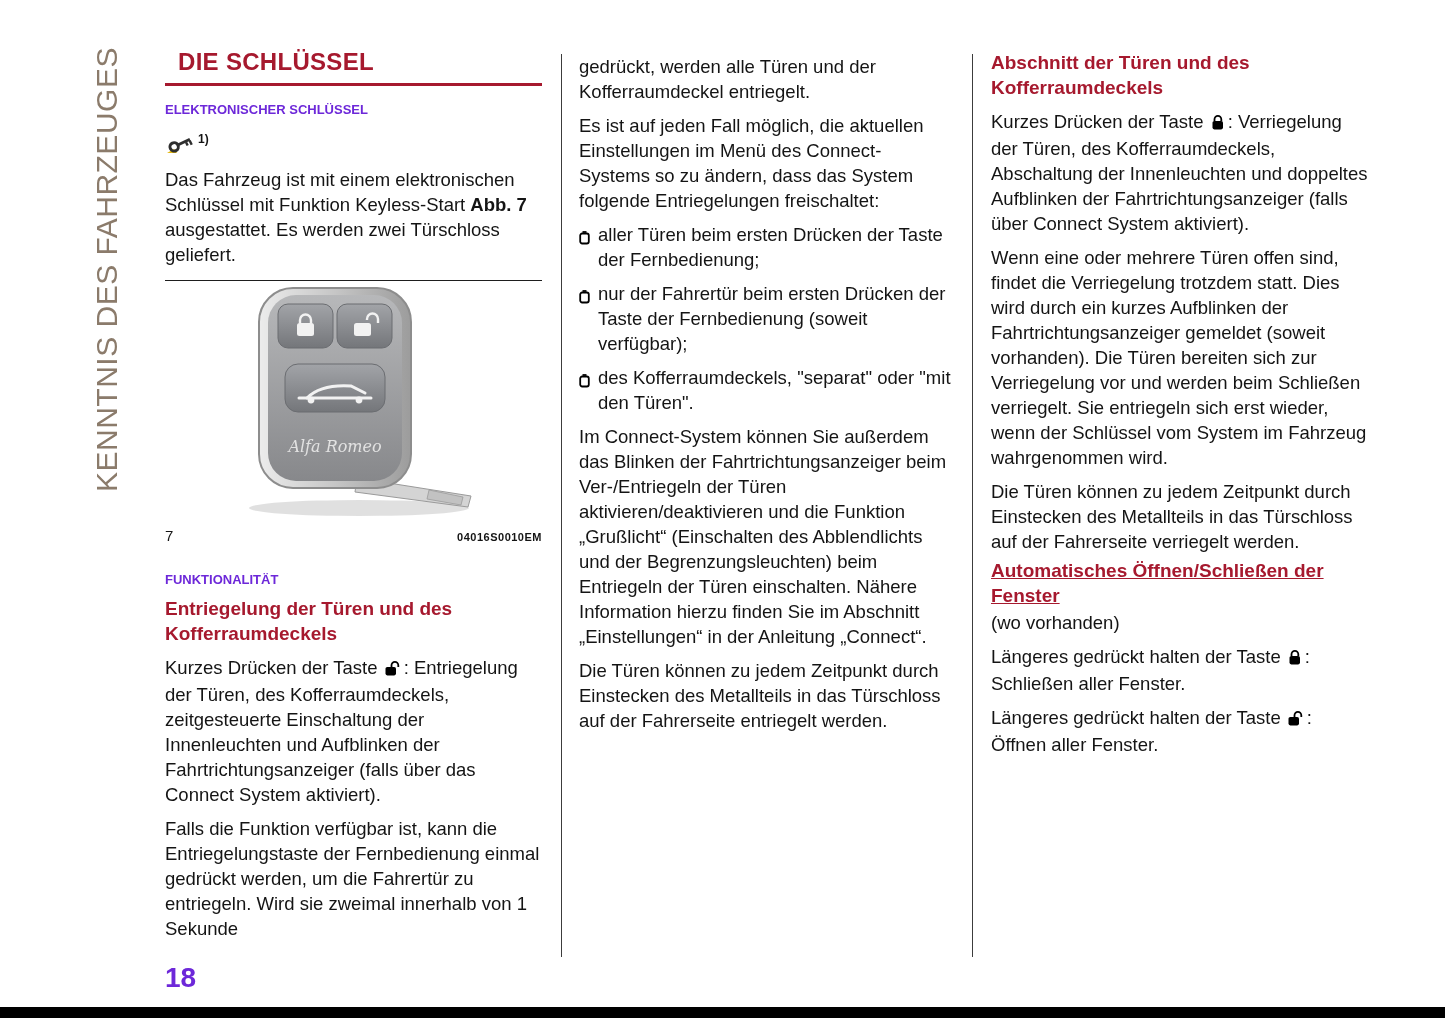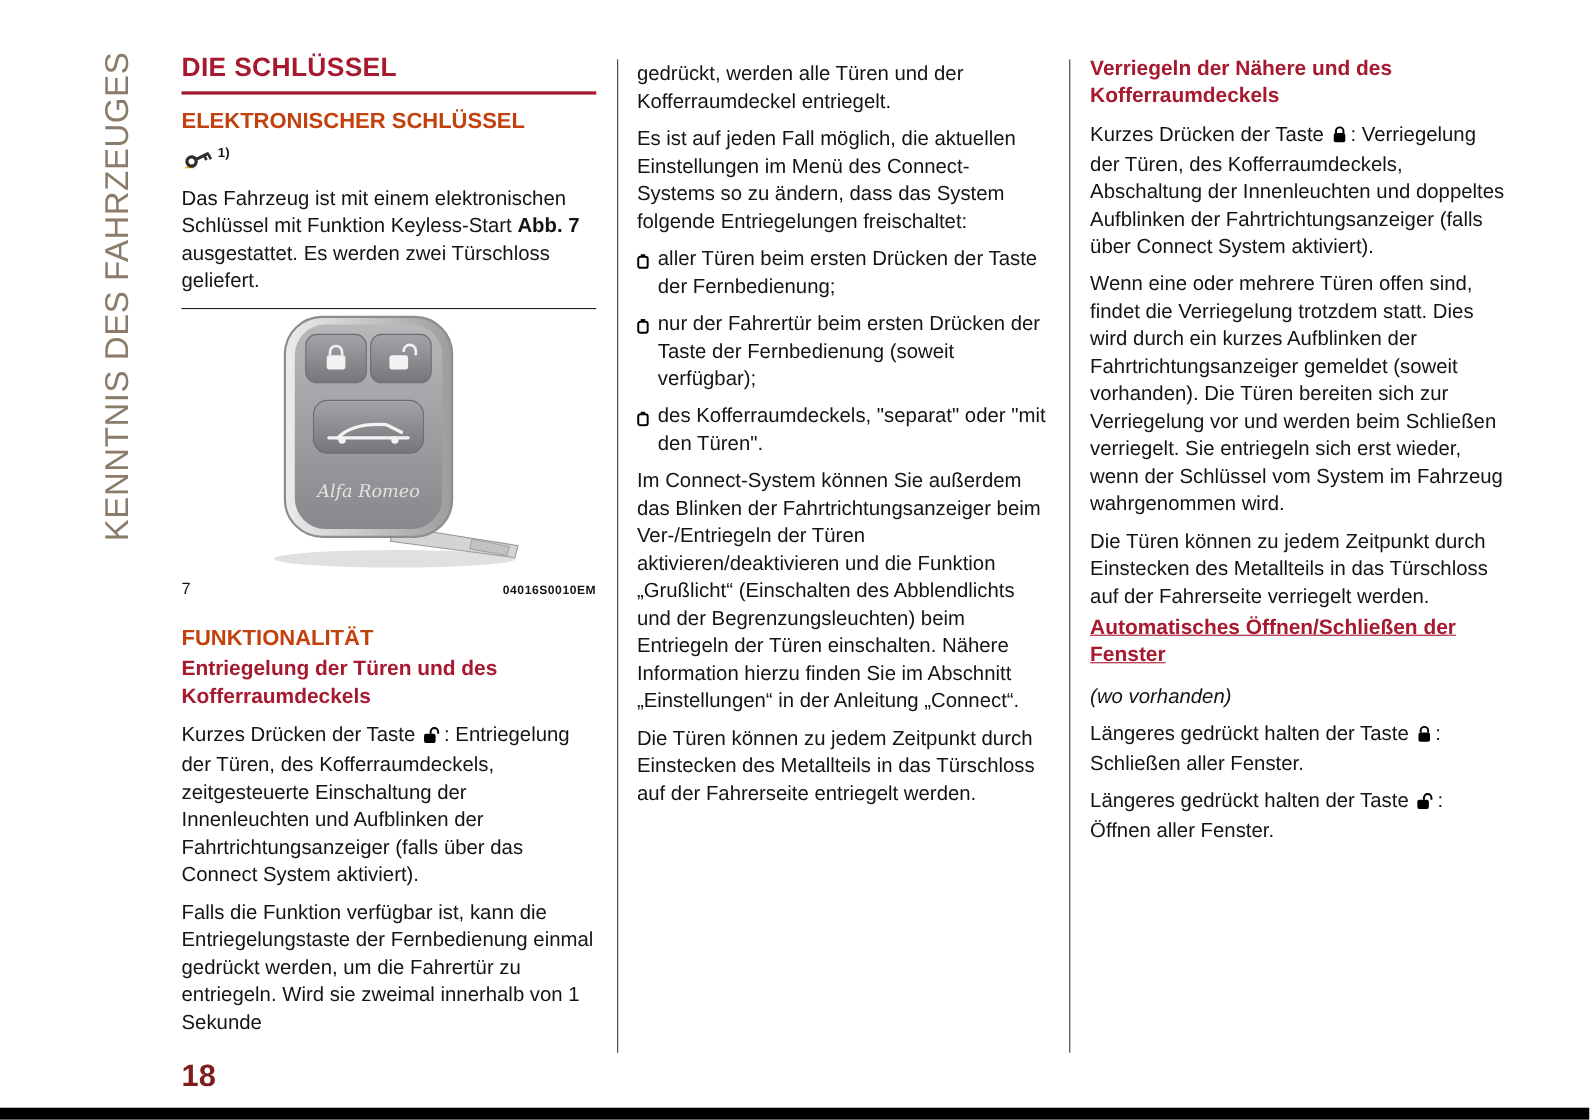--- a/index.html
+++ b/index.html
@@ -25,23 +25,23 @@
   
   .divider { position:absolute; top:54px; width:1px; height:903px; background:#3c3c3c; }
   .d1 { left:561px; } .d2 { left:972px; }
 
   
   .col { position:absolute; font-size:18.5px; line-height:25px; color:#141414; }
   .col1 { left:165px; top:48px; width:377px; }
   .col2 { left:579px; top:50px; width:372px; }
   .col3 { left:991px; top:50px; width:380px; }
 
-  h1.title { font-size:24px; color:#a6192e; letter-spacing:0.3px; line-height:28px; }
+  h1.title { font-size:24px; color:#a6192e; letter-spacing:0.3px; line-height:28px;margin-left:13px; }
   .title-rule { height:3px; background:#a6192e; margin:7px 0 12px 0; }
-  h2.redcaps { font-size:20px; color:#c2410c; line-height:24px; }
+  h2.redcaps { font-size:13px; color:#6d28d9; line-height:24px; }
   h3.redsub { font-size:19px; font-weight:bold; color:#a6192e; line-height:25px; margin-top:4px; }
   .mt14 { margin-top:14px;text-decoration:underline; }
   .mt26 { margin-top:18px; }
 
   p.body { margin-top:9px; }
   p.body.first { margin-top:4px; }
 
   .icon-row { margin-top:10px; display:flex; align-items:flex-start; gap:3px; height:26px; }
   .icon-row sup { font-size:12px; font-weight:bold; line-height:12px; margin-top:1px; }
 
@@ -51,21 +51,21 @@
   .caption .fig-num { font-size:15px; }
   .caption .fig-code { font-size:11px; font-weight:bold; letter-spacing:0.5px; }
 
   .ilock { display:inline-block; vertical-align:-2px; margin:0 3px 0 2px; }
 
   .bullet { display:flex; margin-top:9px; }
   .b-ico { flex:0 0 auto; margin:4px 8px 0 0; }
 
   .page-number {
     position:absolute; left:165px; top:962px;
-    font-size:28px; font-weight:bold; color:#7f1d1d;
+    font-size:28px; font-weight:bold; color:#6d28d9;
   }
   .bottom-bar { position:absolute; left:0; bottom:0; width:100%; height:11px; background:#000; }
 </style>
 </head>
 <body>
 
 <div class="page">
 
   <div class="sidebar-rotated">KENNTNIS DES FAHRZEUGES</div>
 
@@ -188,32 +188,32 @@
             <line x1="3.5" y1="1" x2="7.5" y2="1" stroke="#000" stroke-width="1.8"></line>
           </svg></span>
       <span>des Kofferraumdeckels, "separat" oder "mit den Türen".</span>
     </div>
 
     <p class="body">Im Connect-System können Sie außerdem das Blinken der Fahrtrichtungsanzeiger beim Ver-/Entriegeln der Türen aktivieren/deaktivieren und die Funktion „Grußlicht“ (Einschalten des Abblendlichts und der Begrenzungsleuchten) beim Entriegeln der Türen einschalten. Nähere Information hierzu finden Sie im Abschnitt „Einstellungen“ in der Anleitung „Connect“.</p>
     <p class="body">Die Türen können zu jedem Zeitpunkt durch Einstecken des Metallteils in das Türschloss auf der Fahrerseite entriegelt werden.</p>
   </section>
 
   <section class="col col3">
-    <h3 class="redsub" style="margin-top:0;">Verriegeln der Nähere und des Kofferraumdeckels</h3>
+    <h3 class="redsub" style="margin-top:0;">Abschnitt der Türen und des Kofferraumdeckels</h3>
 
     <p class="body"><span>Kurzes Drücken der Taste </span><span class="ilock"><svg width="14" height="16" viewBox="0 0 14 16">
             <path d="M3.5 7 V5.2 a3.4 3.4 0 0 1 6.8 0 V7" fill="none" stroke="#000" stroke-width="1.8"></path>
             <rect x="1.5" y="7" width="10.5" height="8.4" rx="1.8" fill="#000"></rect>
           </svg></span><span>: Verriegelung der Türen, des Kofferraumdeckels, Abschaltung der Innenleuchten und doppeltes Aufblinken der Fahrtrichtungsanzeiger (falls über Connect System aktiviert).</span></p>
 
     <p class="body">Wenn eine oder mehrere Türen offen sind, findet die Verriegelung trotzdem statt. Dies wird durch ein kurzes Aufblinken der Fahrtrichtungsanzeiger gemeldet (soweit vorhanden). Die Türen bereiten sich zur Verriegelung vor und werden beim Schließen verriegelt. Sie entriegeln sich erst wieder, wenn der Schlüssel vom System im Fahrzeug wahrgenommen wird.</p>
     <p class="body">Die Türen können zu jedem Zeitpunkt durch Einstecken des Metallteils in das Türschloss auf der Fahrerseite verriegelt werden.</p>
 
     <h3 class="redsub mt14">Automatisches Öffnen/Schließen der Fenster</h3>
-    <p class="body" style="margin-top:12px;font-style:italic;">(wo vorhanden)</p>
+    <p class="body" style="margin-top:2px;">(wo vorhanden)</p>
 
     <p class="body"><span>Längeres gedrückt halten der Taste </span><span class="ilock"><svg width="14" height="16" viewBox="0 0 14 16">
             <path d="M3.5 7 V5.2 a3.4 3.4 0 0 1 6.8 0 V7" fill="none" stroke="#000" stroke-width="1.8"></path>
             <rect x="1.5" y="7" width="10.5" height="8.4" rx="1.8" fill="#000"></rect>
           </svg></span><span>: Schließen aller Fenster.</span></p>
 
     <p class="body"><span>Längeres gedrückt halten der Taste </span><span class="ilock"><svg width="16" height="16" viewBox="0 0 16 16">
             <path d="M6.5 7 V5.2 a3.4 3.4 0 0 1 6.8 0 V7" fill="none" stroke="#000" stroke-width="1.8"></path>
             <rect x="0.5" y="7" width="10.5" height="8.4" rx="1.8" fill="#000"></rect>
           </svg></span><span>: Öffnen aller Fenster.</span></p>

